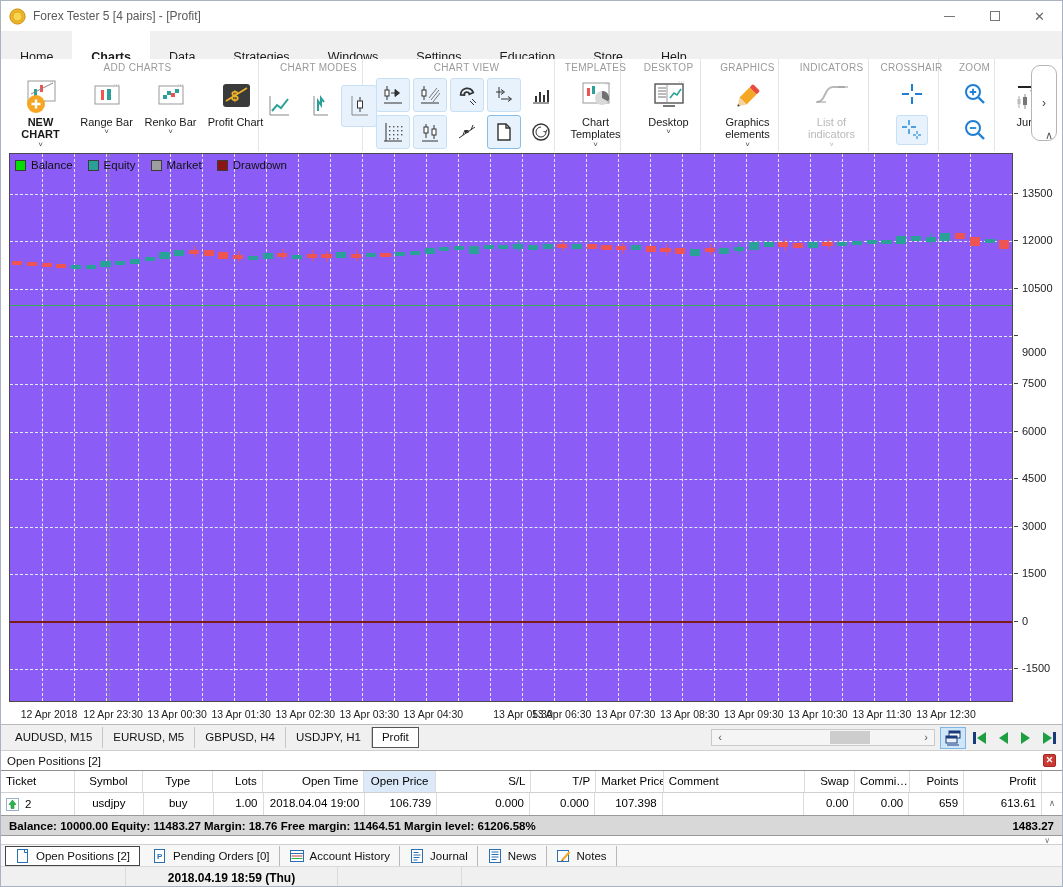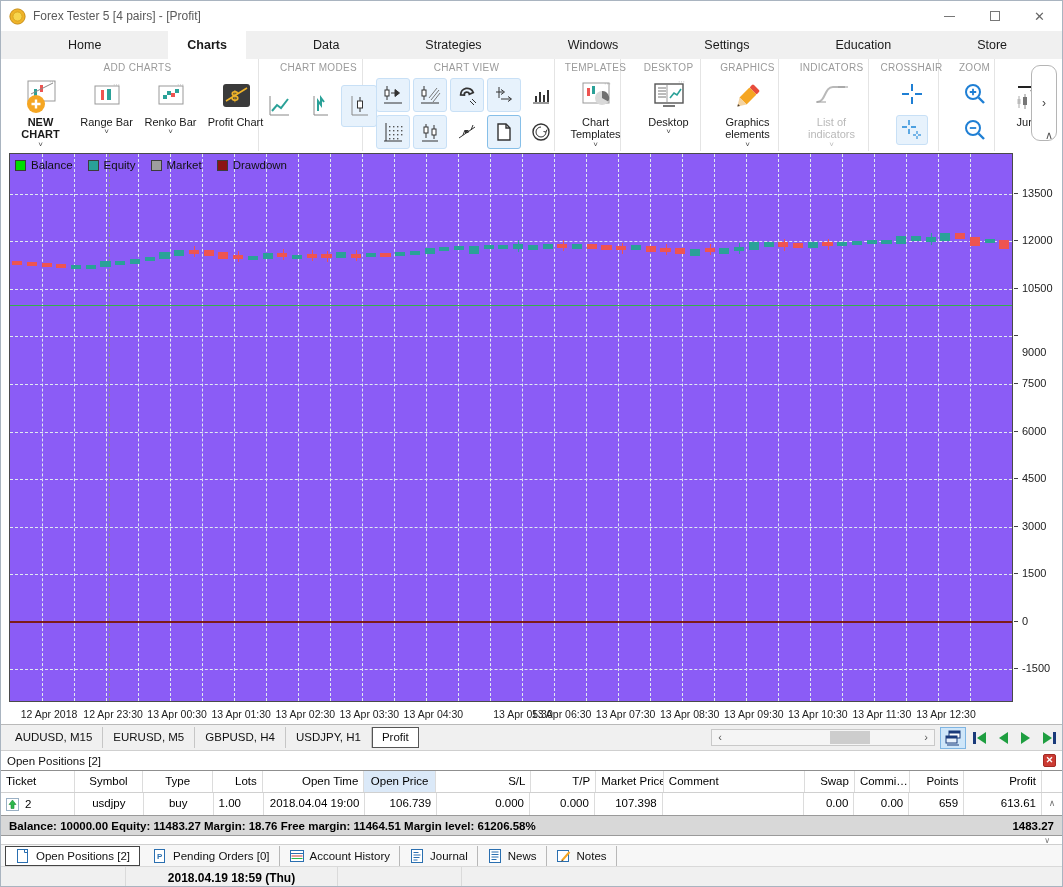--- a/index.html
+++ b/index.html
@@ -13,21 +13,21 @@
   #titlebar .title { margin-left:7px; }
   #win-controls { position:absolute; right:0; top:0; height:30px; display:flex; }
   .win-btn { width:45px; height:30px; display:flex; align-items:center; justify-content:center;
     color:#666; font-size:13px; }
   .max-glyph { width:10px; height:10px; border:1px solid #777; display:inline-block; }
   .min-glyph { width:11px; height:0; border-top:1px solid #777; display:inline-block; }
 
   
   #menubar { height:28px; background:#f0f0f0; display:flex; align-items:stretch;
     font-size:12.5px; color:#1a1a1a; }
-  .menu-item { padding:0 19px; line-height:28px;margin-left:48px; }
+  .menu-item { padding:12px 19px; line-height:28px; }
   .menu-item.active { background:#fff; font-weight:bold; }
 
   
   #ribbon { height:92px; background:#fff; display:flex; position:relative; }
   .rgroup { display:flex; flex-direction:column; align-items:center;
     border-right:1px solid #e4e4e4; padding:2px 5px 0 21px; }
   .rgroup-title { font-size:10px; color:#9a9a9a; height:14px; line-height:14px;
     letter-spacing:.3px; white-space:nowrap; }
   .rgroup-body { flex:1; display:flex; align-items:flex-start; justify-content:center; gap:6px; }
   .bigbtn { width:58px; display:flex; flex-direction:column; align-items:center;
@@ -740,21 +740,21 @@
     <div class="trow" id="pos-row0">
         <div class="tcell ticket-cell" style="width: 74px;">
           <svg width="13" height="13" viewBox="0 0 13 13">
             <rect x="0.5" y="0.5" width="12" height="12" fill="#fff" stroke="#9ab0c4"></rect>
             <path d="M6.5 2L10 6.5H8v4H5v-4H3z" fill="#2db84b" stroke="#1d8a38" stroke-width="0.6"></path>
           </svg>
           <span>2</span>
         </div>
         <div class="tcell" style="width: 69px; text-align: center;">usdjpy</div>
         <div class="tcell" style="width: 70px; text-align: center;">buy</div>
-        <div class="tcell" style="width: 50px; ">1.00</div>
+        <div class="tcell" style="width: 50px; text-align: right;">1.00</div>
         <div class="tcell" style="width: 102px; text-align: right;">2018.04.04 19:00</div>
         <div class="tcell" style="width: 72px; text-align: right;">106.739</div>
         <div class="tcell" style="width: 93px; text-align: right;">0.000</div>
         <div class="tcell" style="width: 65px; text-align: right;">0.000</div>
         <div class="tcell" style="width: 68px; text-align: right;">107.398</div>
         <div class="tcell" style="width: 142px; text-align: left;"></div>
         <div class="tcell" style="width: 50px; text-align: right;">0.00</div>
         <div class="tcell" style="width: 55px; text-align: right;">0.00</div>
         <div class="tcell" style="width: 55px; text-align: right;">659</div>
         <div class="tcell" style="width: 78px; text-align: right;">613.61</div>

